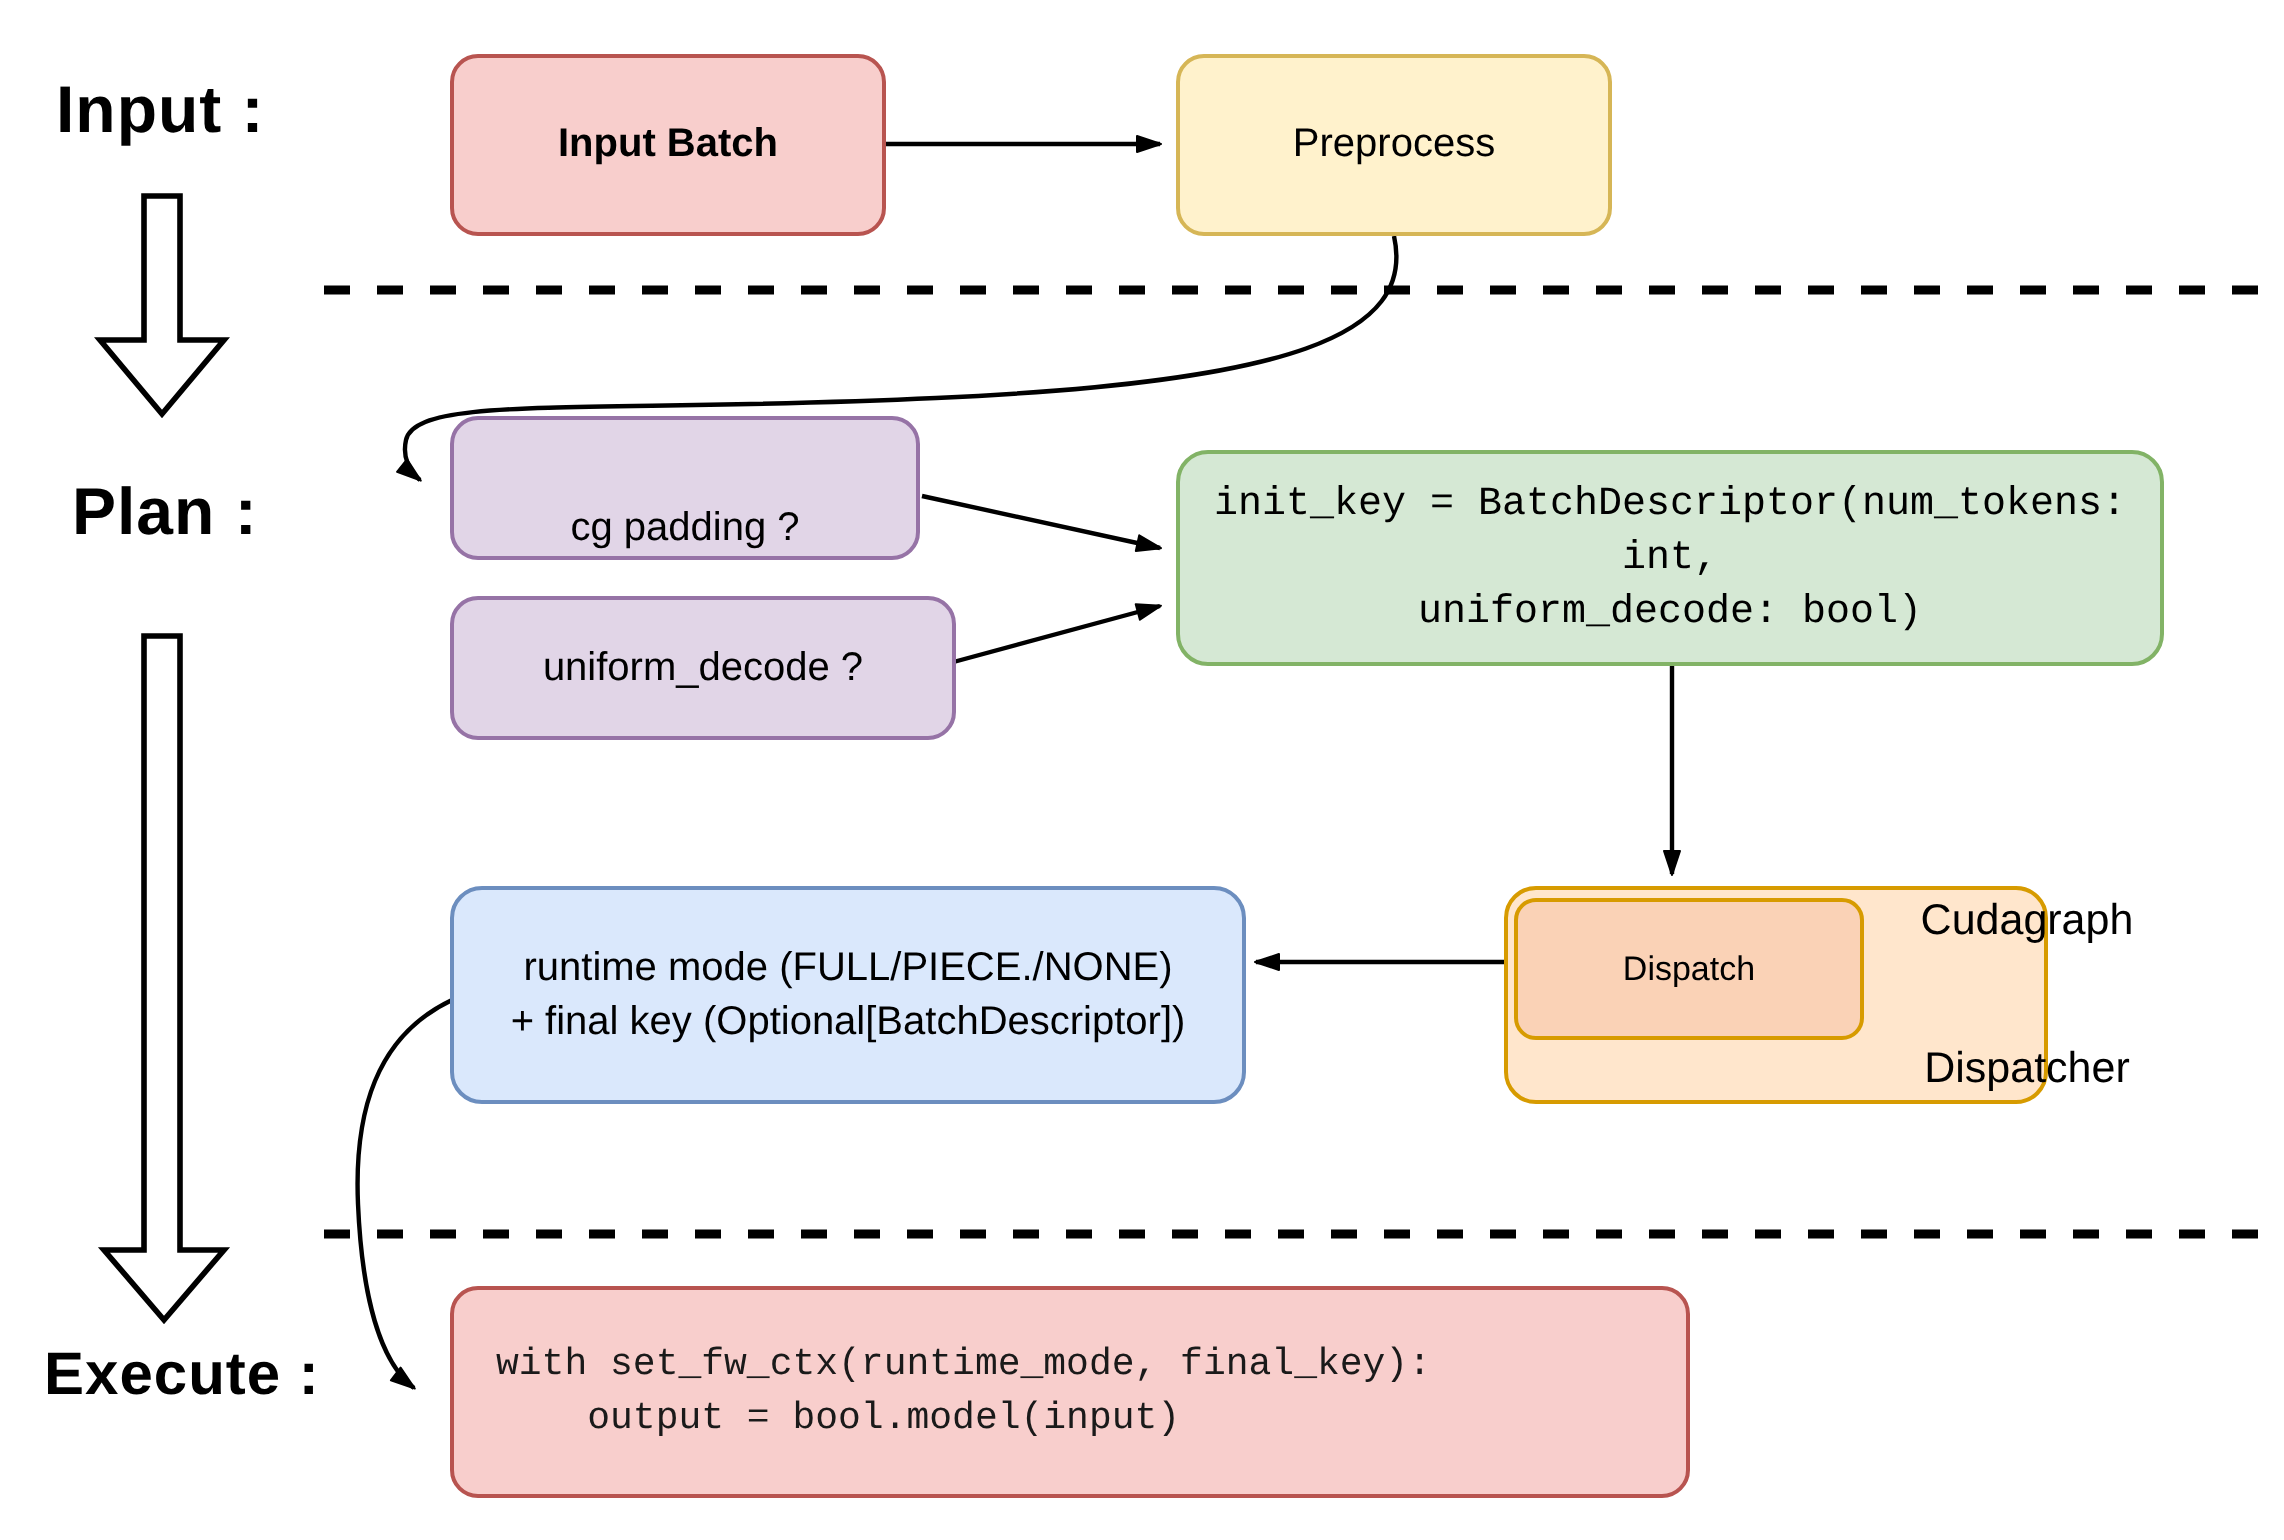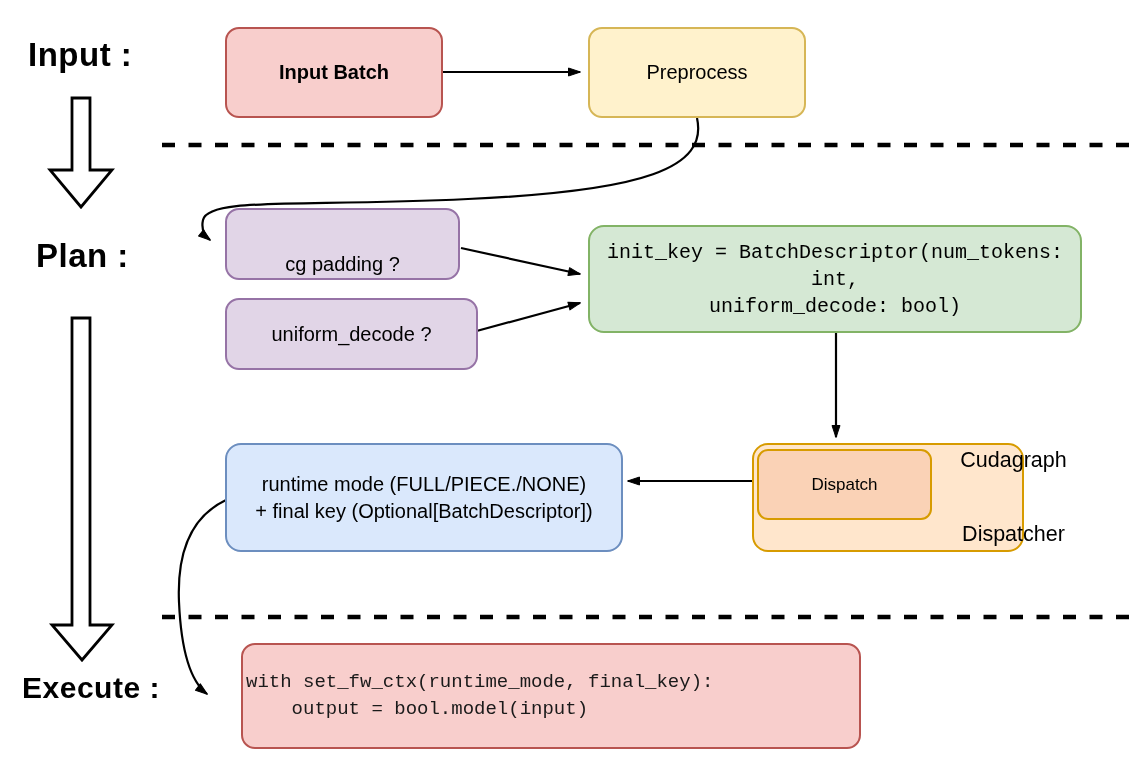--- a/index.html
+++ b/index.html
@@ -71,26 +71,25 @@
     width: 163px; height: 100%;
     display: flex; flex-direction: column;
     align-items: center; justify-content: space-between;
     font-size: 21.5px;
     line-height: 31px;
   }
   #node-execute-code {
     left: 225px; top: 643px;
     width: 620px; height: 106px;
     align-items: flex-start;
-    padding-left: 3px;
+    padding-left: 21px;
     font-family: "Liberation Mono", monospace;
     font-size: 19px;
     line-height: 27px;
     color: #1a1a1a;
-    margin-left: 16px;
   }
   .code-line { white-space: pre; }
   #lbl-input   { left: 28px; top: 36px; }
   #lbl-plan    { left: 36px; top: 237px; }
   #lbl-execute { left: 22px; top: 671px; font-size: 30px; }
 </style>
 </head>
 <body>
 
 <div id="canvas">

